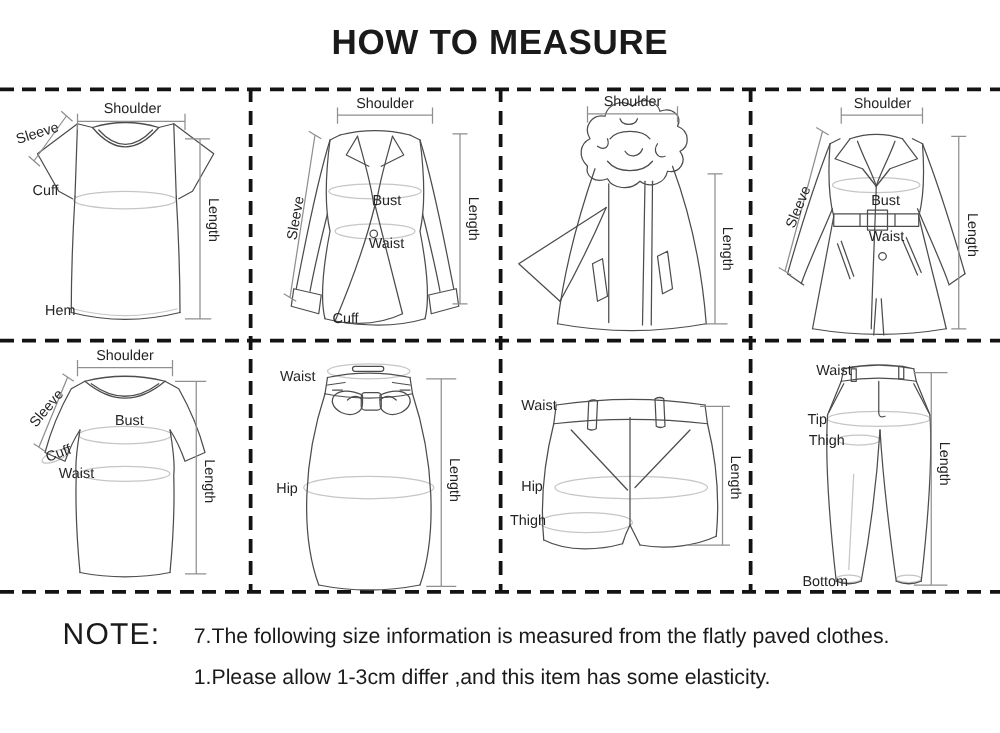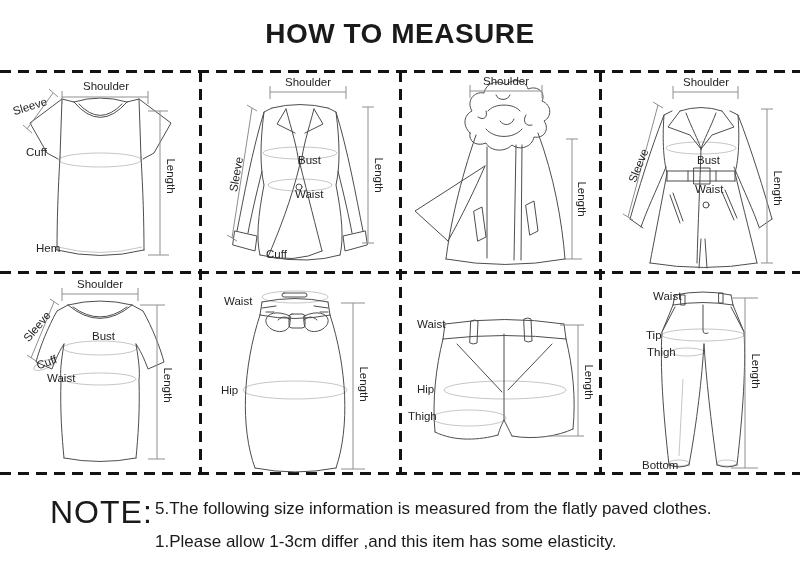--- a/index.html
+++ b/index.html
@@ -13,21 +13,21 @@
          background:repeating-linear-gradient(180deg,#131313 0 11px,transparent 11px 18px);}
   .panel{position:absolute;width:200px;height:201px;text-decoration:underline;}
   .panel svg{width:100%;height:100%;display:block;}
   .g path,.g ellipse,.g circle,.g rect{fill:none;stroke:#4d4d4d;stroke-width:1;
         stroke-linecap:round;stroke-linejoin:round;}
   .hint path,.hint ellipse{fill:none;stroke:#c6c6c6;stroke-width:1;}
   .meas path{fill:none;stroke:#8f8f8f;stroke-width:1;}
   .lbl text{font-family:"Liberation Sans",sans-serif;font-size:11.5px;fill:#242424;}
   .slot{fill:#5a5a5a;stroke:none;}
   #note{position:absolute;left:50px;top:492px;width:730px;}
-  #note-label{position:absolute;left:0;top:2px;font-size:32px;letter-spacing:1px;text-align:right;}
+  #note-label{position:absolute;left:0;top:2px;font-size:24px;letter-spacing:1px;text-align:right;}
   #note-lines{position:absolute;left:105px;top:0;font-size:17px;line-height:33px;white-space:nowrap;}
 </style>
 </head>
 <body>
 
 <div id="stage">
 
   <div id="title">HOW TO MEASURE</div>
 
   <div class="hline" style="top:70px"></div>
@@ -321,18 +321,18 @@
         <text x="47" y="84">Thigh</text>
         <text x="42" y="197">Bottom</text>
         <text transform="translate(152 99) rotate(90)" text-anchor="middle">Length</text>
       </g>
     </svg>
   </div>
 
   <div id="note">
     <div id="note-label">NOTE:</div>
     <div id="note-lines">
-      <div>5.The following size information is measured from the flatly paved clothes.</div>
+      <div>7.The following size information is measured from the flatly paved clothes.</div>
       <div>1.Please allow 1-3cm differ ,and this item has some elasticity.</div>
     </div>
   </div>
 
 </div>
 
 </body></html>

